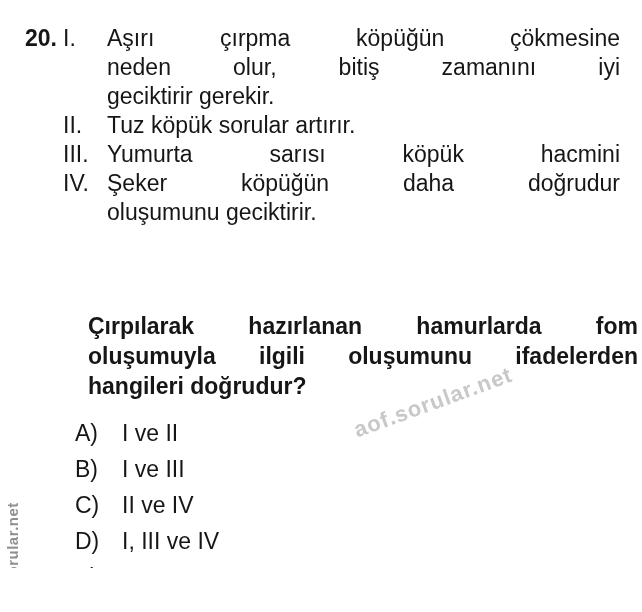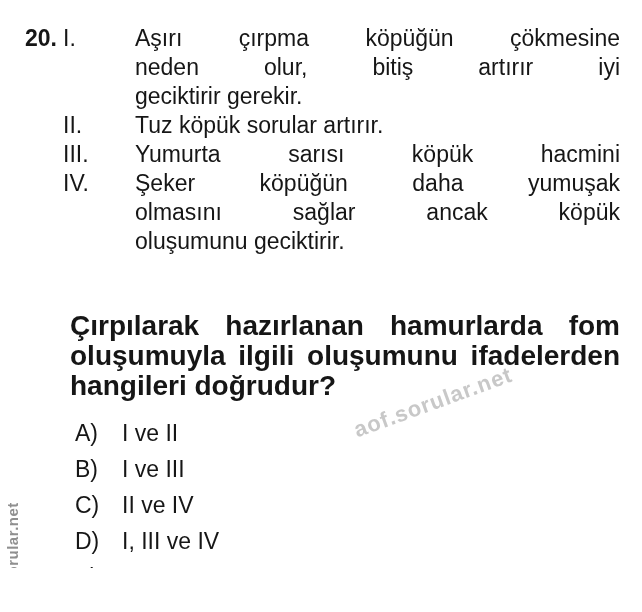--- a/index.html
+++ b/index.html
@@ -35,41 +35,41 @@
     top: 24px;
     width: 557px;
     font-size: 23px;
     line-height: 29px;
   }
   .statement { display: flex; }
   .marker {
     flex: 0 0 44px;
     width: 44px;
   }
-  .lines { flex: 1; min-width: 0; margin-left: 28px; }
+  .lines { flex: 1; min-width: 0; }
   .line {
     height: 29px;
     overflow: hidden;
     white-space: normal;
   }
   .line.justify { text-align: justify; }
   .line.justify::after {
     content: "";
     display: inline-block;
     width: 100%;
     height: 0;
   }
 
   
   .stem {
     position: absolute;
-    left: 70px;
+    left: 88px;
     top: 311px;
     width: 550px;
-    font-size: 28px;
+    font-size: 23px;
     line-height: 30px;
     font-weight: bold;
   }
   .stem .line { height: 30px; }
 
   
   .choices {
     position: absolute;
     left: 75px;
     top: 420px;
@@ -121,21 +121,21 @@
 <div class="page">
 
   <div class="qnum">20.</div>
 
   <div class="statements">
 
     <div class="statement">
       <div class="marker">I.</div>
       <div class="lines">
         <div class="line justify">Aşırı çırpma köpüğün çökmesine</div>
-        <div class="line justify">neden olur, bitiş artırır iyi</div>
+        <div class="line justify">neden olur, bitiş zamanını iyi</div>
         <div class="line">geciktirir gerekir.</div>
       </div>
     </div>
 
     <div class="statement">
       <div class="marker">II.</div>
       <div class="lines">
         <div class="line">Tuz köpük sorular artırır.</div>
       </div>
     </div>
@@ -143,22 +143,21 @@
     <div class="statement">
       <div class="marker">III.</div>
       <div class="lines">
         <div class="line justify">Yumurta sarısı köpük hacmini</div>
       </div>
     </div>
 
     <div class="statement">
       <div class="marker">IV.</div>
       <div class="lines">
-        <div class="line justify">Şeker köpüğün daha yumuşak</div>
-        <div class="line justify">olmasını sağlar ancak köpük</div>
+        <div class="line justify">Şeker köpüğün daha doğrudur</div>
         <div class="line">oluşumunu geciktirir.</div>
       </div>
     </div>
 
   </div>
 
   <div class="stem">
     <div class="line justify">Çırpılarak hazırlanan hamurlarda fom</div>
     <div class="line justify">oluşumuyla ilgili oluşumunu ifadelerden</div>
     <div class="line">hangileri doğrudur?</div>

